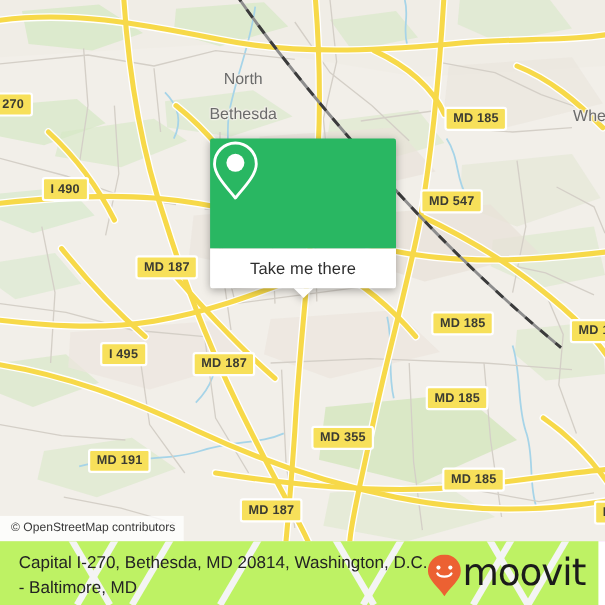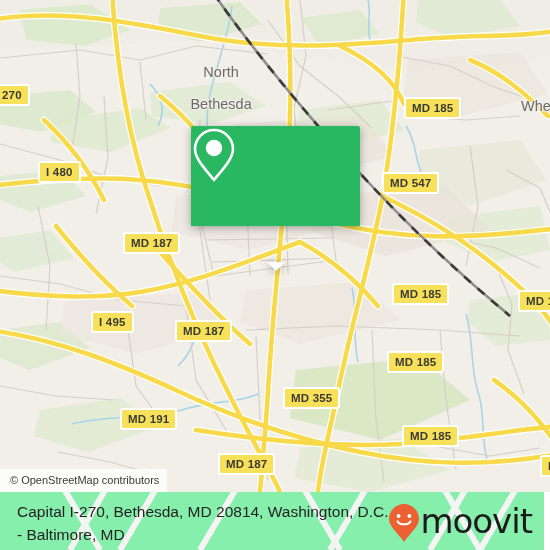--- a/index.html
+++ b/index.html
@@ -81,21 +81,21 @@
     position:absolute;left:50%;top:136px;
     margin-left:-9px;width:0;height:0;
     border-left:9px solid transparent;
     border-right:9px solid transparent;
     border-top:9px solid #ffffff;
   }
 
   
   .footer{
     position:absolute;left:0;top:492px;width:544px;height:58px;
-    background:#86efac;overflow:hidden;
+    background:#bef264;overflow:hidden;
   }
   .footer-wm{position:absolute;left:0;top:0;}
   .footer-text{
     position:absolute;left:17px;top:8px;width:400px;
     color:#232323;font-size:15.5px;line-height:23px;
     font-family:"Liberation Sans", sans-serif;
   }
   .logo{
     position:absolute;right:12px;top:12px;
     display:flex;align-items:flex-start;
@@ -237,43 +237,46 @@
       </g>
     </svg>
 
     <div class="placelabel" style="left:164px;top:48px;width:90px;">
       <span>North</span><br>
       <span>Bethesda</span>
     </div>
     <div class="placelabel" style="left:521px;top:98px;width:60px;text-align:left;">Whe</div>
 
     <div class="shield" style="left:-6px;top:84px;">270</div>
-    <div class="shield" style="left:38px;top:161px;">I 480</div>
+    <div class="shield" style="left:38px;top:161px;">I 490</div>
     <div class="shield" style="left:123px;top:232px;">MD 187</div>
     <div class="shield" style="left:47px;top:311px;margin-left:44px;">I 495</div>
     <div class="shield" style="left:175px;top:320px;">MD 187</div>
-    <div class="shield" style="left:80px;top:408px;margin-left:40px;">MD 191</div>
+    <div class="shield" style="left:80px;top:408px;">MD 191</div>
     <div class="shield" style="left:283px;top:387px;">MD 355</div>
     <div class="shield" style="left:218px;top:453px;">MD 187</div>
     <div class="shield" style="left:404px;top:97px;">MD 185</div>
     <div class="shield" style="left:350px;top:172px;margin-left:32px;">MD 547</div>
     <div class="shield" style="left:392px;top:283px;">MD 185</div>
     <div class="shield" style="left:518px;top:290px;">MD 19</div>
     <div class="shield" style="left:387px;top:351px;">MD 185</div>
     <div class="shield" style="left:402px;top:425px;">MD 185</div>
     <div class="shield" style="left:540px;top:455px;">M</div>
 
     <div class="callout">
       <div class="callout-top">
         <span>
           <svg width="46" height="58" viewBox="0 0 46 58">
             <path d="M23 4 C12.5 4 4 12.5 4 23 C4 33 15 44 23 54 C31 44 42 33 42 23 C42 12.5 33.5 4 23 4 Z" fill="none" stroke="#ffffff" stroke-width="2.6" stroke-linejoin="round"></path>
             <circle cx="23" cy="22" r="8.2" fill="#ffffff"></circle>
           </svg>
         </span>
+      </div>
+      <div class="callout-bottom">
+        <span class="callout-label">Take me there</span>
       </div>
       <div class="callout-tail"></div>
     </div>
 
     <div class="osm-attr">© OpenStreetMap contributors</div>
   </div>
 
   <div class="footer">
     <svg class="footer-wm" width="550" height="58">
       <g stroke="#f4f4f4" stroke-width="6" fill="none">

